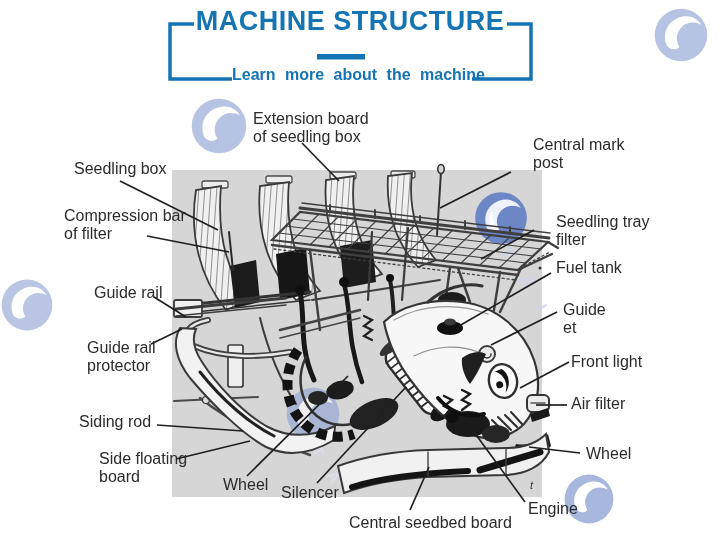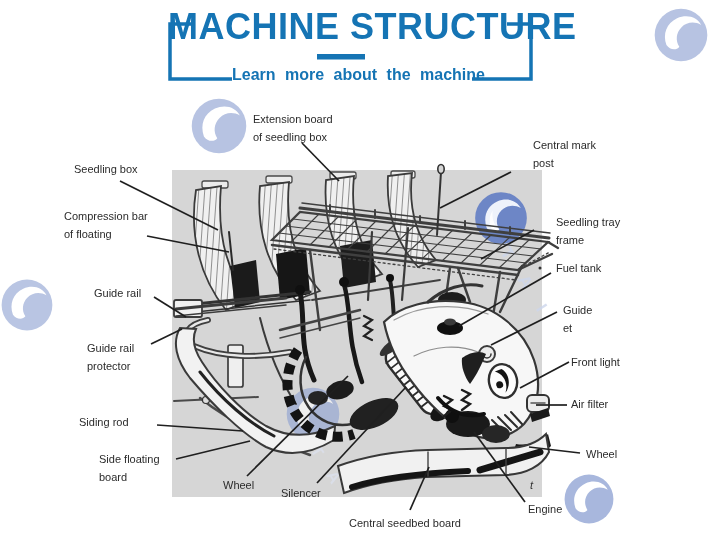--- a/index.html
+++ b/index.html
@@ -1,22 +1,22 @@
 <!DOCTYPE html>
 <html><head>
 <meta charset="utf-8">
 <style>
   html,body{margin:0;padding:0;background:#fff;}
   body{width:720px;height:540px;position:relative;overflow:hidden;
        font-family:"Liberation Sans",sans-serif;}
   .title{position:absolute;left:168px;top:6px;width:364px;text-align:center;
-         font-size:36px;font-weight:900;color:#1574b4;letter-spacing:.5px;white-space:nowrap;}
+         font-size:27px;font-weight:900;color:#1574b4;letter-spacing:.5px;white-space:nowrap;}
   .subtitle{position:absolute;left:232px;top:66px;width:240px;text-align:center;
             font-size:16px;font-weight:700;color:#1574b4;word-spacing:5px;white-space:nowrap;}
-  .lbl{position:absolute;font-size:11px;line-height:18px;color:#2b2b2b;
+  .lbl{position:absolute;font-size:16px;line-height:18px;color:#2b2b2b;
        white-space:pre-line;}
   svg.scene{position:absolute;left:0;top:0;}
   .wm-disc{fill:var(--disc,#b9c5e3);}
   .wm-wave{fill:var(--wave,#ffffff);}
   .wm-wave2{fill:var(--wave2,rgba(255,255,255,.85));}
 </style>
 </head>
 <body>
 
 <svg class="scene" width="720" height="540" viewBox="0 0 720 540">
@@ -213,31 +213,31 @@
 
 <div class="title">MACHINE STRUCTURE</div>
 <div class="subtitle">Learn more about the machine</div>
 
 <div class="lbl" style="left:253px;top:110px">Extension board
 of seedling box</div>
 <div class="lbl" style="left:533px;top:136px">Central mark
 post</div>
 <div class="lbl" style="left:74px;top:160px">Seedling box</div>
 <div class="lbl" style="left:64px;top:207px">Compression bar
-of floating</div>
+of filter</div>
 <div class="lbl" style="left:94px;top:284px">Guide rail</div>
 <div class="lbl" style="left:87px;top:339px">Guide rail
 protector</div>
 <div class="lbl" style="left:79px;top:413px">Siding rod</div>
 <div class="lbl" style="left:99px;top:450px">Side floating
 board</div>
 <div class="lbl" style="left:223px;top:476px">Wheel</div>
 <div class="lbl" style="left:281px;top:484px">Silencer</div>
 <div class="lbl" style="left:349px;top:514px">Central seedbed board</div>
 <div class="lbl" style="left:528px;top:500px">Engine</div>
 <div class="lbl" style="left:586px;top:445px">Wheel</div>
 <div class="lbl" style="left:571px;top:395px">Air filter</div>
 <div class="lbl" style="left:571px;top:353px">Front light</div>
 <div class="lbl" style="left:563px;top:301px">Guide
 et</div>
 <div class="lbl" style="left:556px;top:259px">Fuel tank</div>
 <div class="lbl" style="left:556px;top:213px">Seedling tray
-frame</div>
+filter</div>
 
 </body></html>

